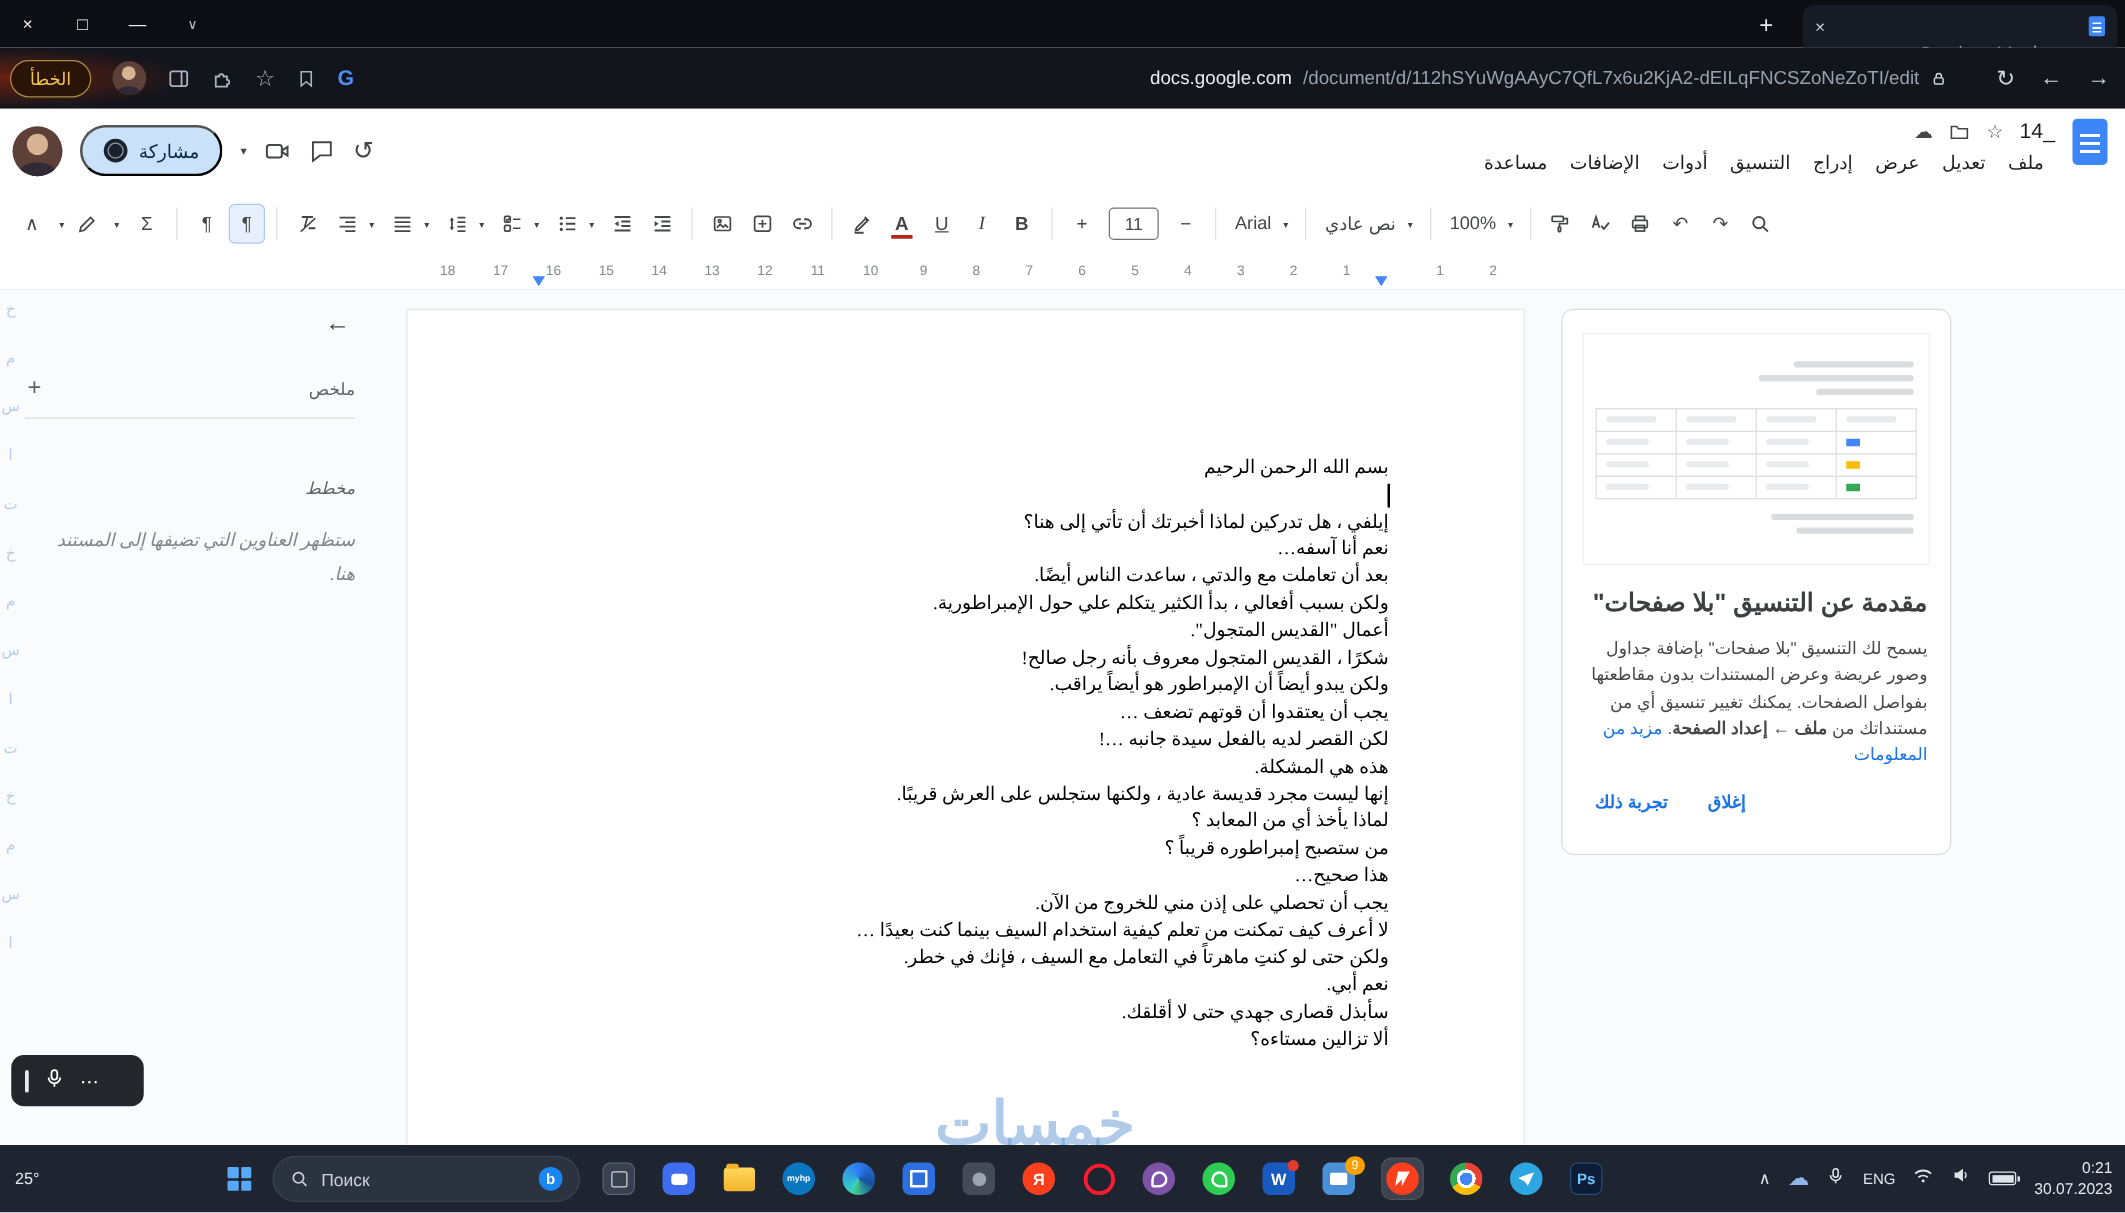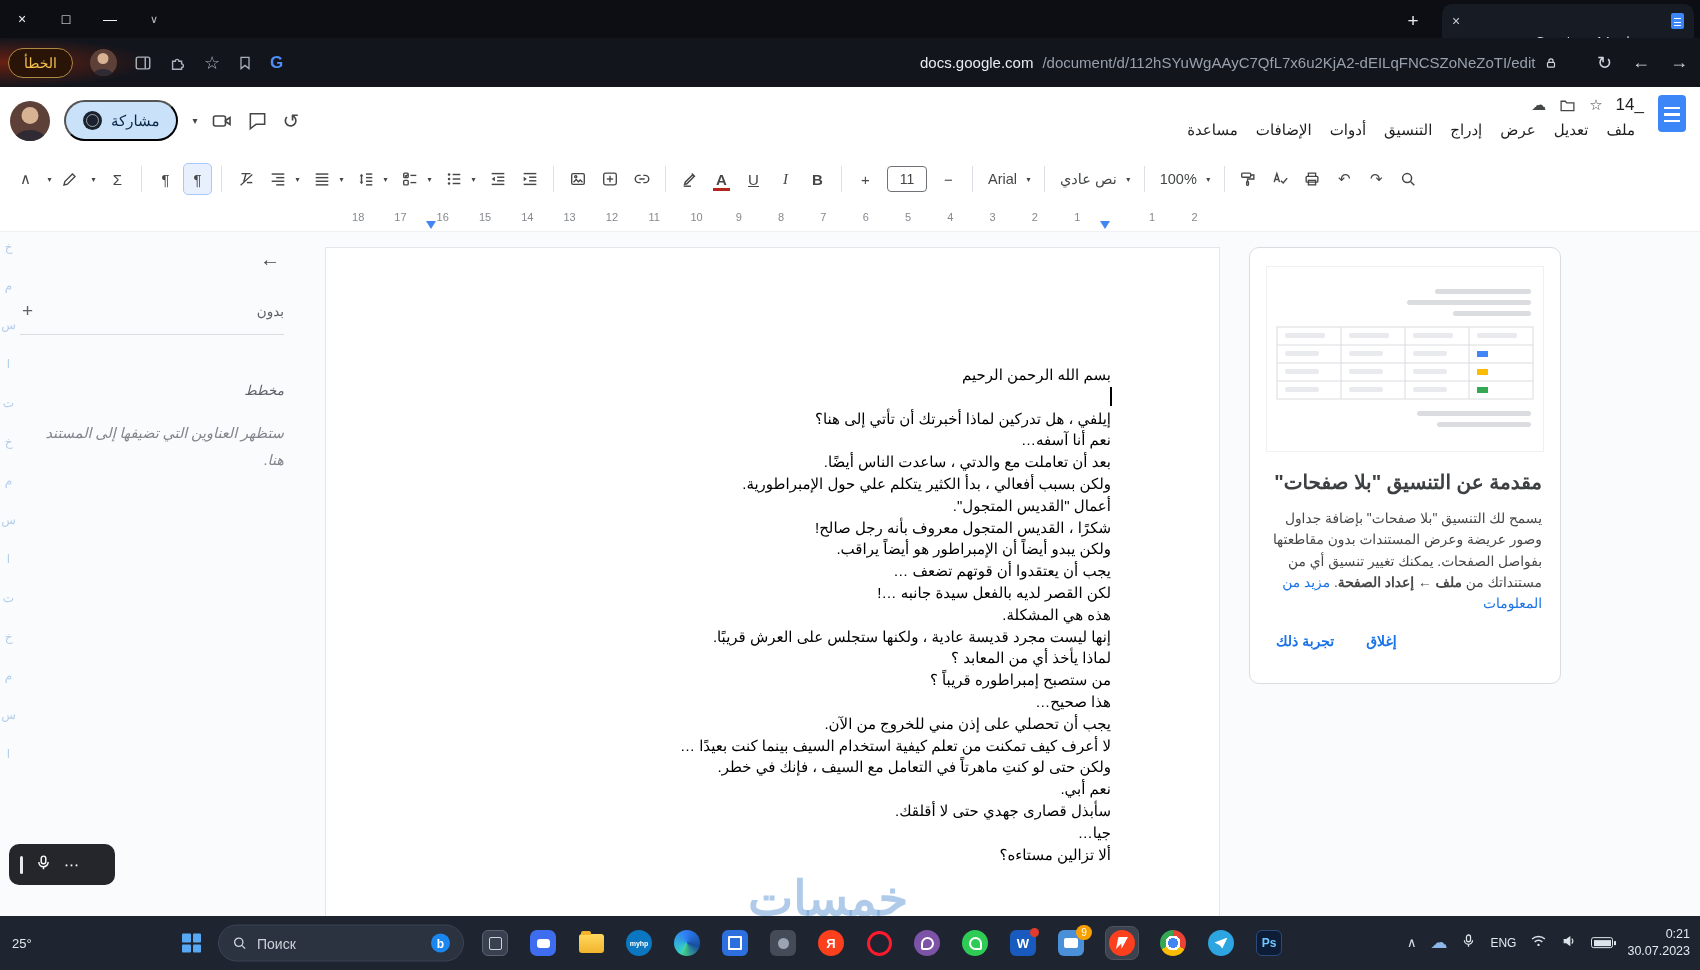--- a/index.html
+++ b/index.html
@@ -96,21 +96,21 @@
   .plus-btn { font-size:19px; color:#5f6368; }
   .panel-label { font-size:13.5px; color:#5f6368; }
   .outline-divider { position:absolute; top:102px; left:20px; right:16px; height:1px; background:#dadce0; }
   .outline-label2 { position:absolute; top:150px; right:16px; font-size:13.5px;font-style:italic; }
   .outline-hint { position:absolute; top:188px; right:16px; width:252px; direction:rtl; text-align:right;
     font-style:italic; font-size:14.5px; color:#80868b; line-height:1.85; font-family:"Liberation Serif",serif; }
 
   .page { position:absolute; left:325px; top:15px; width:895px; height:980px; background:#fff; border:1px solid #e3e6ea; }
   .doc-text { position:absolute; top:116px; left:108px; right:108px; direction:rtl; text-align:right;
     font-family:"Liberation Serif","DejaVu Serif",serif; font-size:15px; line-height:21.8px; color:#000; }
-  .dline { min-height:21.8px; }
+  .dline { min-height:21.8px;font-family:Liberation Serif, serif; }
   .caret-bar { position:absolute; top:139px; right:107px; width:1.6px; height:19px; background:#000; }
 
   .help-card { position:absolute; left:1249px; top:15px; width:312px; height:437px; background:#fff;
     border:1px solid #dadce0; border-radius:10px; }
   .card-illustration { position:absolute; top:18px; left:16px; right:16px; height:186px; border:1px solid #eef0f2;
     display:flex; align-items:center; justify-content:center; background:#fff; }
   .card-title { position:absolute; top:222px; right:18px; left:18px; direction:rtl; text-align:right; font-size:20px; color:#3c4043; }
   .card-body { position:absolute; top:260px; right:18px; left:18px; direction:rtl; text-align:right; font-size:13.8px;
     line-height:21.3px; color:#474747; }
   .card-body .bld { font-weight:700; }
@@ -525,21 +525,21 @@
         <span>خ</span>
         <span>م</span>
         <span>س</span>
         <span>ا</span>
       </div>
 
     <aside class="outline">
       <span class="outline-close">←</span>
       <div class="summary-row">
         <span class="plus-btn">+</span>
-        <span class="panel-label" dir="rtl">بدون</span>
+        <span class="panel-label" dir="rtl">ملخص</span>
       </div>
       <div class="outline-divider"></div>
       <span class="outline-label2 panel-label" dir="rtl">مخطط</span>
       <p class="outline-hint">ستظهر العناوين التي تضيفها إلى المستند هنا.</p>
     </aside>
 
     <section class="page">
       <div class="doc-text">
 
       <div class="dline">بسم الله الرحمن الرحيم</div>
@@ -556,21 +556,20 @@
           <div class="dline">هذه هي المشكلة.</div>
           <div class="dline">إنها ليست مجرد قديسة عادية ، ولكنها ستجلس على العرش قريبًا.</div>
           <div class="dline">لماذا يأخذ أي من المعابد ؟</div>
           <div class="dline">من ستصبح إمبراطوره قريباً ؟</div>
           <div class="dline">هذا صحيح…</div>
           <div class="dline">يجب أن تحصلي على إذن مني للخروج من الآن.</div>
           <div class="dline">لا أعرف كيف تمكنت من تعلم كيفية استخدام السيف بينما كنت بعيدًا …</div>
           <div class="dline">ولكن حتى لو كنتِ ماهرتاً في التعامل مع السيف ، فإنك في خطر.</div>
           <div class="dline">نعم أبي.</div>
           <div class="dline">سأبذل قصارى جهدي حتى لا أقلقك.</div>
-          <div class="dline">جيا…</div>
           <div class="dline">ألا تزالين مستاءه؟</div>
         </div>
       <span class="caret-bar"></span>
     </section>
 
     <aside class="help-card">
       <div class="card-illustration">
         <svg viewBox="0 0 276 160" width="276" height="160">
           <g fill="#dadce0">
             <rect x="168" y="10" width="96" height="5" rx="2.5"></rect>

